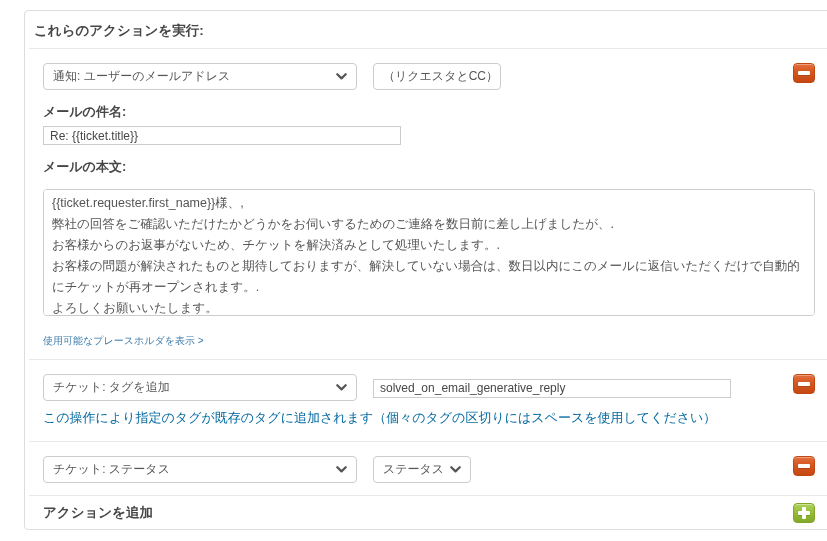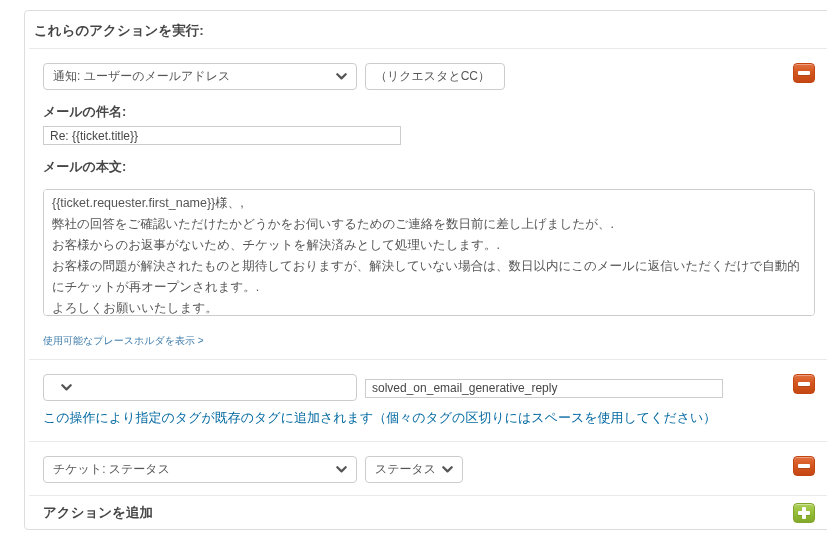--- a/index.html
+++ b/index.html
@@ -19,22 +19,22 @@
   .section{border-top:1px solid #e9e9e9;margin:0 4px;}
   .action-row{display:flex;align-items:flex-start;padding:14px 14px 0;}
   .action-row.pad-b{padding-bottom:12px;}
   .select{
     height:27px;border:1px solid #cccccc;border-radius:4px;background:#fff;
     display:flex;align-items:center;justify-content:space-between;
     padding:0 9px;font-size:12px;color:#555555;box-sizing:border-box;
     cursor:default;white-space:nowrap;overflow:hidden;
   }
   .select .chev{display:flex;align-items:center;margin-left:8px;flex:0 0 auto;}
-  .sel-main{width:314px;margin-right:8px;flex:0 0 auto;}
-  .sel-recipient{width:140px;flex:0 0 auto;text-align:right;}
+  .sel-main{width:314px;margin-right:16px;flex:0 0 auto;}
+  .sel-recipient{width:128px;flex:0 0 auto;text-align:right;}
   .sel-status{flex:0 0 auto;}
   .btn-remove,.btn-add{
     margin-left:auto;width:22px;height:20px;border-radius:4px;position:relative;
     padding:0;cursor:pointer;flex:0 0 auto;
   }
   .btn-remove{
     background:linear-gradient(180deg,#e3703f 0%,#d4571f 45%,#c54814 100%);
     border:1px solid #c2440f;
     box-shadow:inset 0 1px 0 rgba(255,255,255,0.35);
   }
@@ -111,20 +111,21 @@
 よろしくお願いいたします。</textarea>
 
     <div class="link-row">
       <a class="placeholders-link" href="#">使用可能なプレースホルダを表示 &gt;</a>
     </div>
   </div>
 
   <div class="section">
     <div class="action-row">
       <div class="select sel-main">
+        <span>チケット: タグを追加</span>
         <span class="chev">
           <svg width="11" height="7" viewBox="0 0 11 7">
               <path d="M1.3 1.2l4.2 4.2 4.2-4.2" fill="none" stroke="#555" stroke-width="2.2" stroke-linecap="round" stroke-linejoin="round"></path>
             </svg>
         </span>
       </div>
       <input class="text-input tags-input" type="text" value="solved_on_email_generative_reply" style="">
       <button class="btn-remove" type="button">
         <span class="glyph-h"></span>
       </button>

